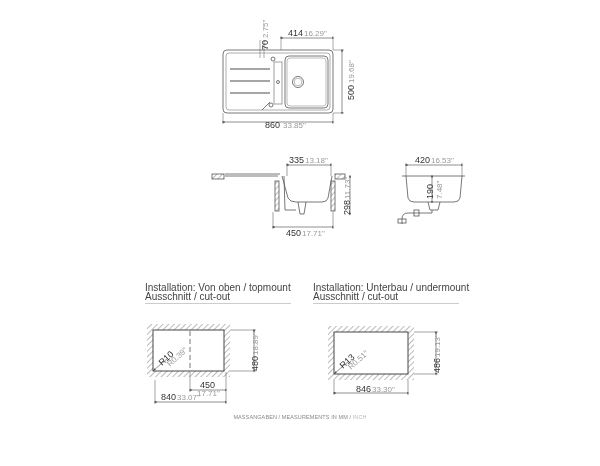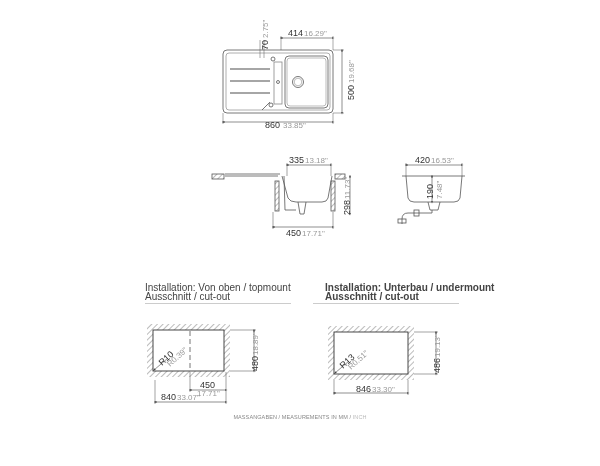--- a/index.html
+++ b/index.html
@@ -157,19 +157,19 @@
   <text class="dim" transform="translate(440,373) rotate(-90)">486</text>
   <text class="dimg" transform="translate(440,357) rotate(-90)">19.13"</text>
 </svg>
 
 <div class="lbl" style="left:145px;top:283px;">
   <div>Installation: Von oben / topmount</div>
   <div>Ausschnitt / cut-out</div>
 </div>
 <div class="rule" style="left:145px;top:303px;width:146px;"></div>
 
-<div class="lbl" style="left:325px;top:283px;font-weight:bold;">
+<div class="lbl" style="left:313px;top:283px;">
   <div>Installation: Unterbau / undermount</div>
   <div>Ausschnitt / cut-out</div>
 </div>
 <div class="rule" style="left:313px;top:303px;width:146px;"></div>
 
 <div class="foot"><span>MASSANGABEN / MEASUREMENTS IN MM / </span><span class="g">INCH</span></div>
 
 </body></html>

